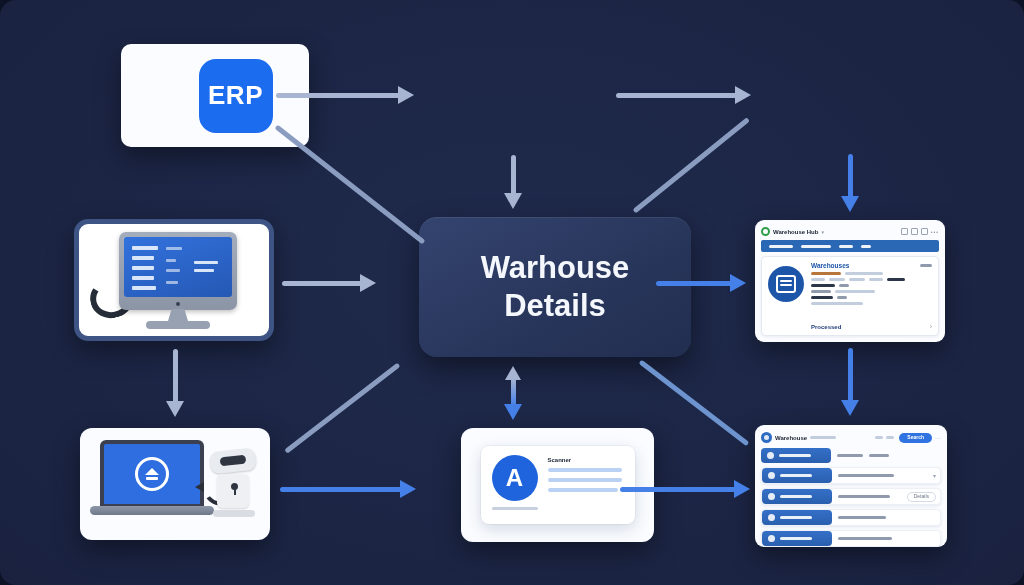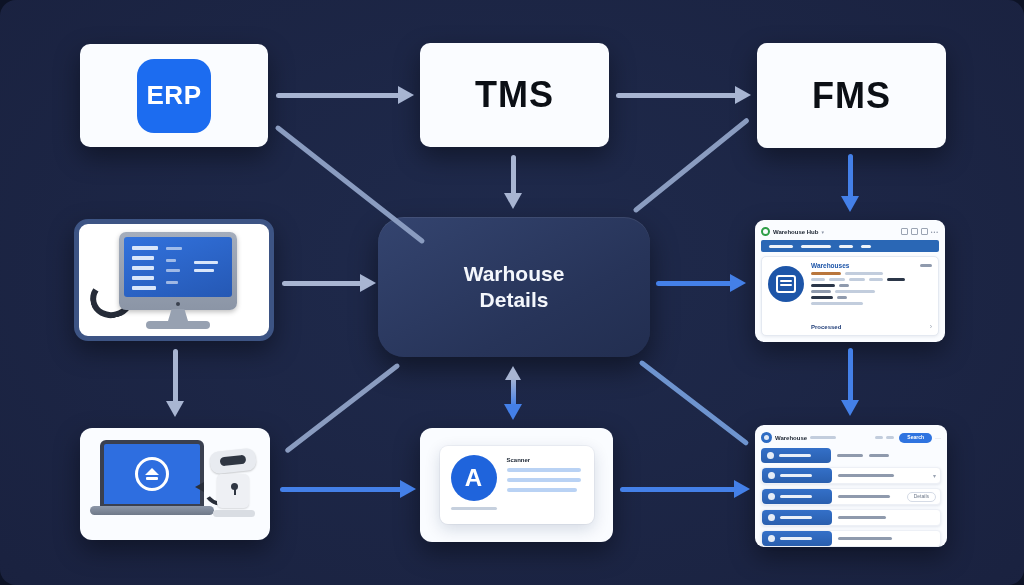--- a/index.html
+++ b/index.html
@@ -1,33 +1,33 @@
 <!DOCTYPE html>
 <html><head>
 <meta charset="utf-8">
 <style>
   html,body{margin:0;padding:0;background:#0d1326;}
   .canvas{position:relative;width:1024px;height:585px;overflow:hidden;border-radius:16px;
     background:radial-gradient(120% 140% at 50% 45%, #1f2a4c 0%, #1a2240 55%, #121931 100%);
     font-family:"Liberation Sans","DejaVu Sans",sans-serif;}
   .node{position:absolute;background:#fafcff;border-radius:10px;box-shadow:0 10px 26px rgba(0,0,0,.4);}
-  .flexc{display:flex;align-items:center;justify-content:center;}
+  .flexc{display:flex;align-items:center;justify-content:center;margin-left:41px;}
 
   
   #erp-box{left:80px;top:44px;width:188px;height:103px;}
   .erp-icon{width:74px;height:74px;background:#1c6cf0;border-radius:17px;color:#fff;font-weight:700;font-size:26px;letter-spacing:.5px;}
   #tms-box{left:420px;top:43px;width:189px;height:104px;}
   #fms-box{left:757px;top:43px;width:189px;height:105px;}
   .sys-label{font-size:36px;font-weight:800;color:#0b0f15;letter-spacing:1px;}
 
   
-  #wms-box{left:378px;top:217px;width:272px;height:140px;border-radius:26px;
+  #wms-box{left:378px;top:217px;width:272px;height:140px;border-radius:18px;
     background:linear-gradient(150deg,#34446f 0%,#273459 65%,#222e50 100%);
     box-shadow:0 12px 28px rgba(0,0,0,.45), inset 0 1px 0 rgba(255,255,255,.08);
-    color:#f4f7fc;font-size:21px;font-weight:700;line-height:1.22;text-align:center;flex-direction:column;}
+    color:#f4f7fc;font-size:31px;font-weight:700;line-height:1.22;text-align:center;flex-direction:column;}
 
   
   #monitor-box{left:74px;top:219px;width:200px;height:122px;border:5px solid #3d5484;border-radius:14px;box-sizing:border-box;background:#fff;}
   .mon-wrap{position:relative;width:160px;height:104px;margin:8px auto 0;}
   .mon-body{position:absolute;left:25px;top:0;width:118px;height:78px;background:linear-gradient(180deg,#a4adbc,#8b95a6);border-radius:7px;padding:5px 5px 13px;box-sizing:border-box;box-shadow:0 2px 5px rgba(0,0,0,.25);}
   .mon-screen{width:100%;height:100%;background:linear-gradient(160deg,#3272dd,#2558b4);border-radius:3px;position:relative;overflow:hidden;}
   .sb{position:absolute;border-radius:1px;background:#d9e6fa;}
   .sb.m{background:rgba(255,255,255,.55);}
   .mon-dot{position:absolute;bottom:4px;left:50%;margin-left:-2px;width:4px;height:4px;border-radius:50%;background:#3a414e;}
   .mon-neck{position:absolute;left:74px;top:77px;width:20px;height:12px;background:#97a1b1;clip-path:polygon(18% 0,82% 0,100% 100%,0 100%);}
@@ -124,26 +124,20 @@
 </head>
 <body>
 
 <div class="canvas">
 
   <div class="node flexc" id="erp-box">
     <div class="erp-icon flexc">
       <span>ERP</span>
     </div>
   </div>
-  <div class="node flexc" id="tms-box">
-    <span class="sys-label">TMS</span>
-  </div>
-  <div class="node flexc" id="fms-box">
-    <span class="sys-label">FMS</span>
-  </div>
 
   <div class="node flexc" id="wms-box">
     <span>Warhouse</span>
     <span>Details</span>
   </div>
 
   <div class="node" id="monitor-box">
     <div class="mon-wrap">
       <div class="mon-cable"></div>
       <div class="mon-body">

